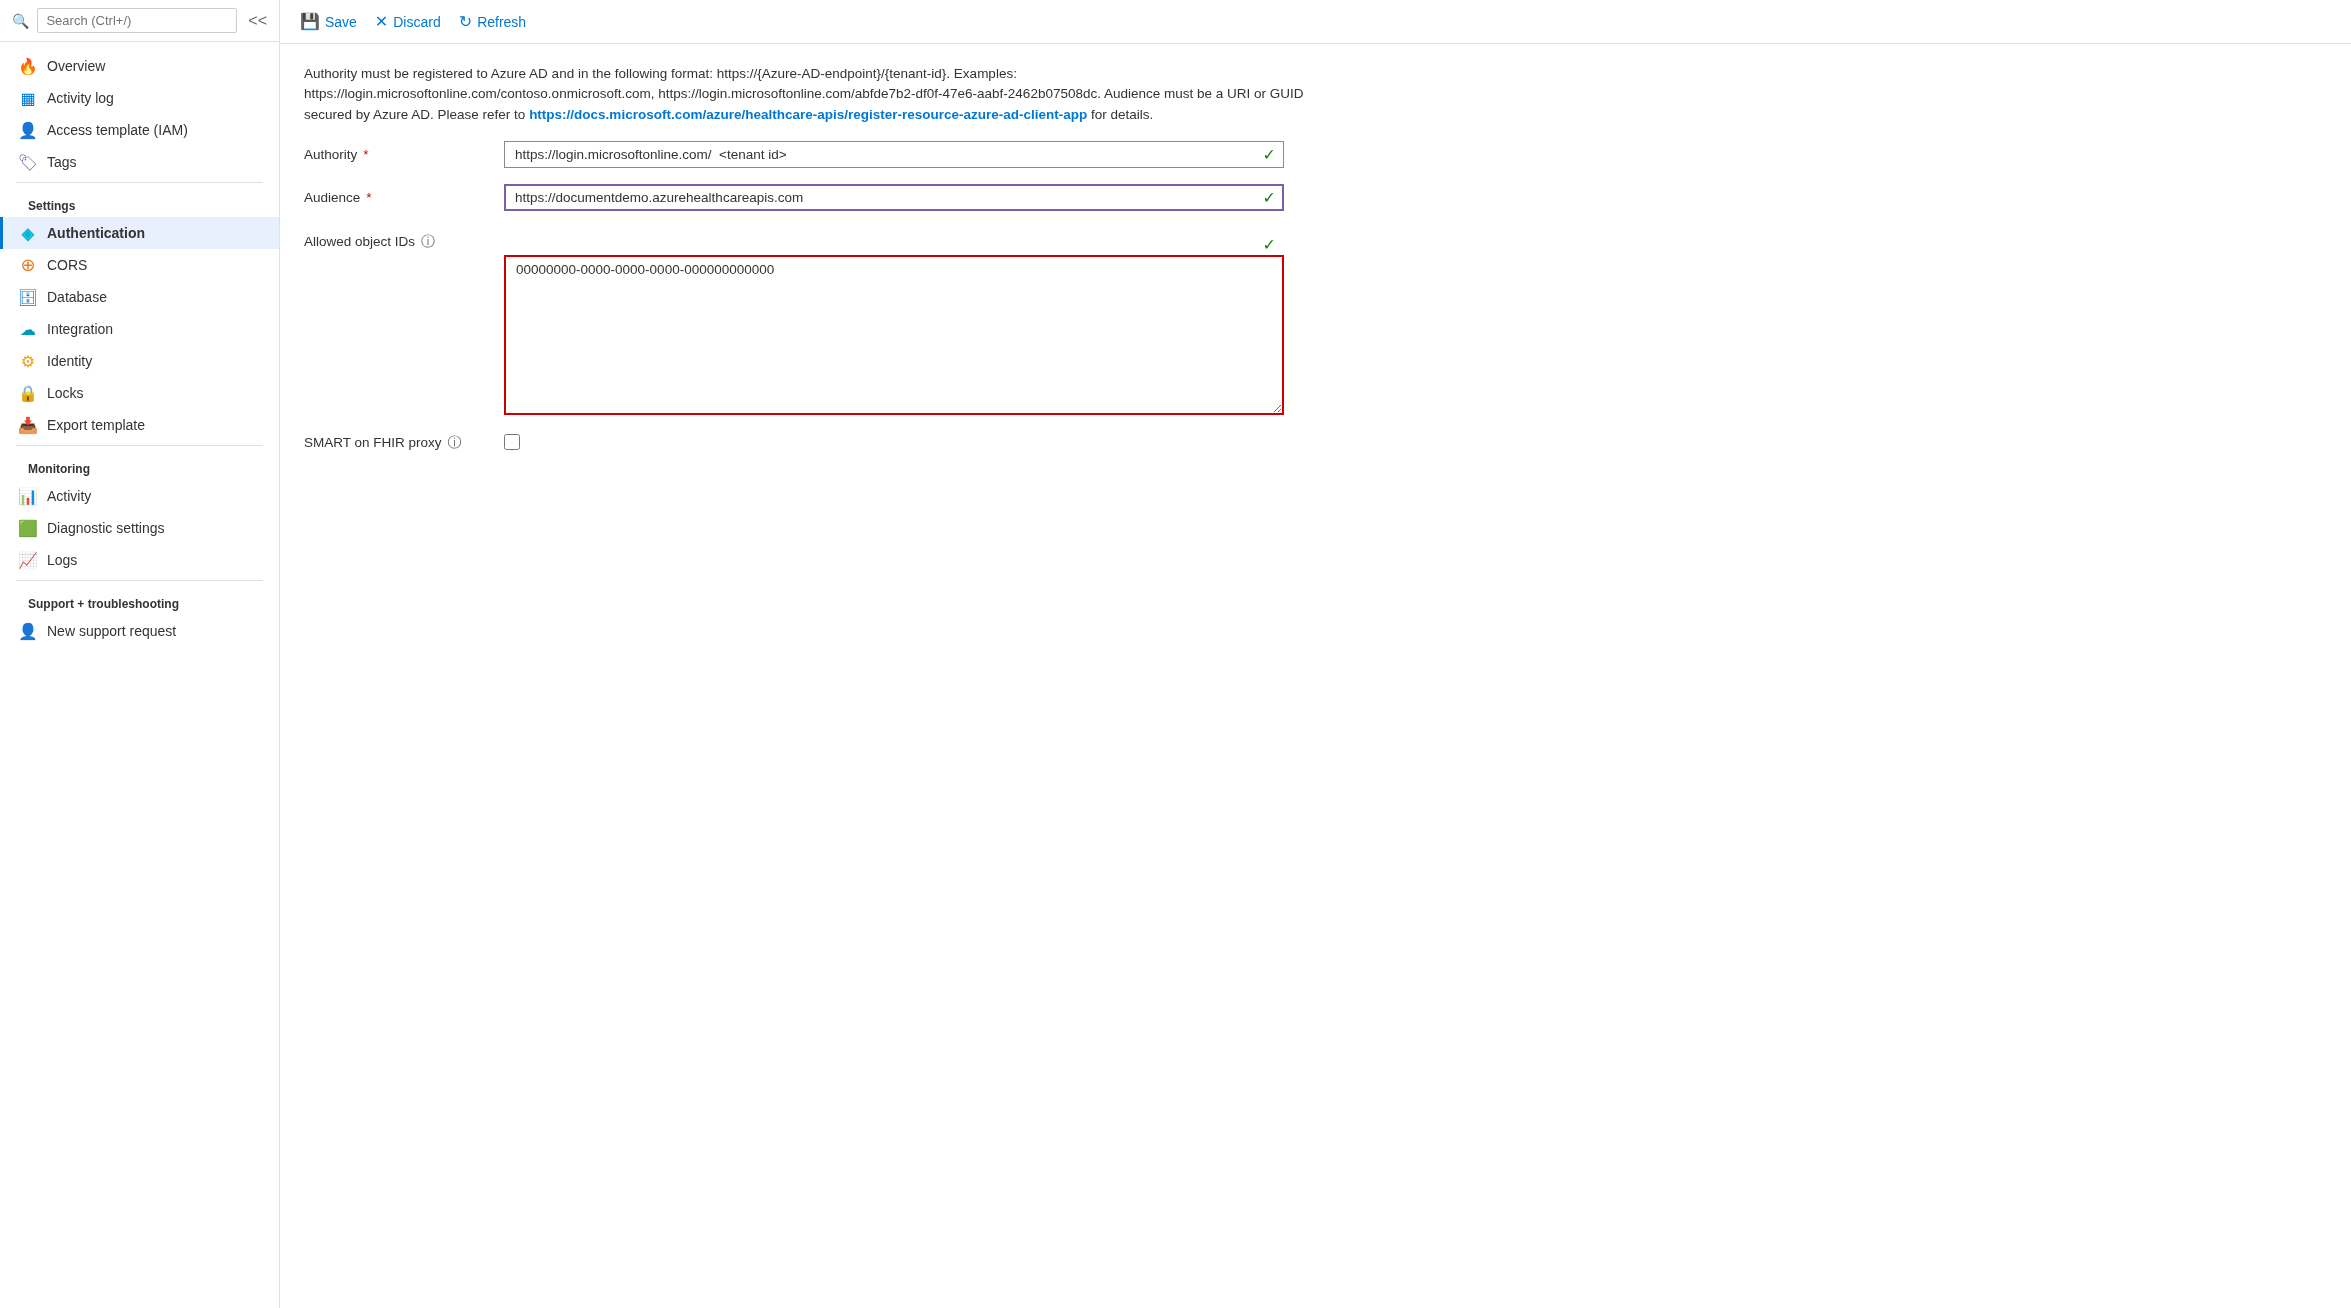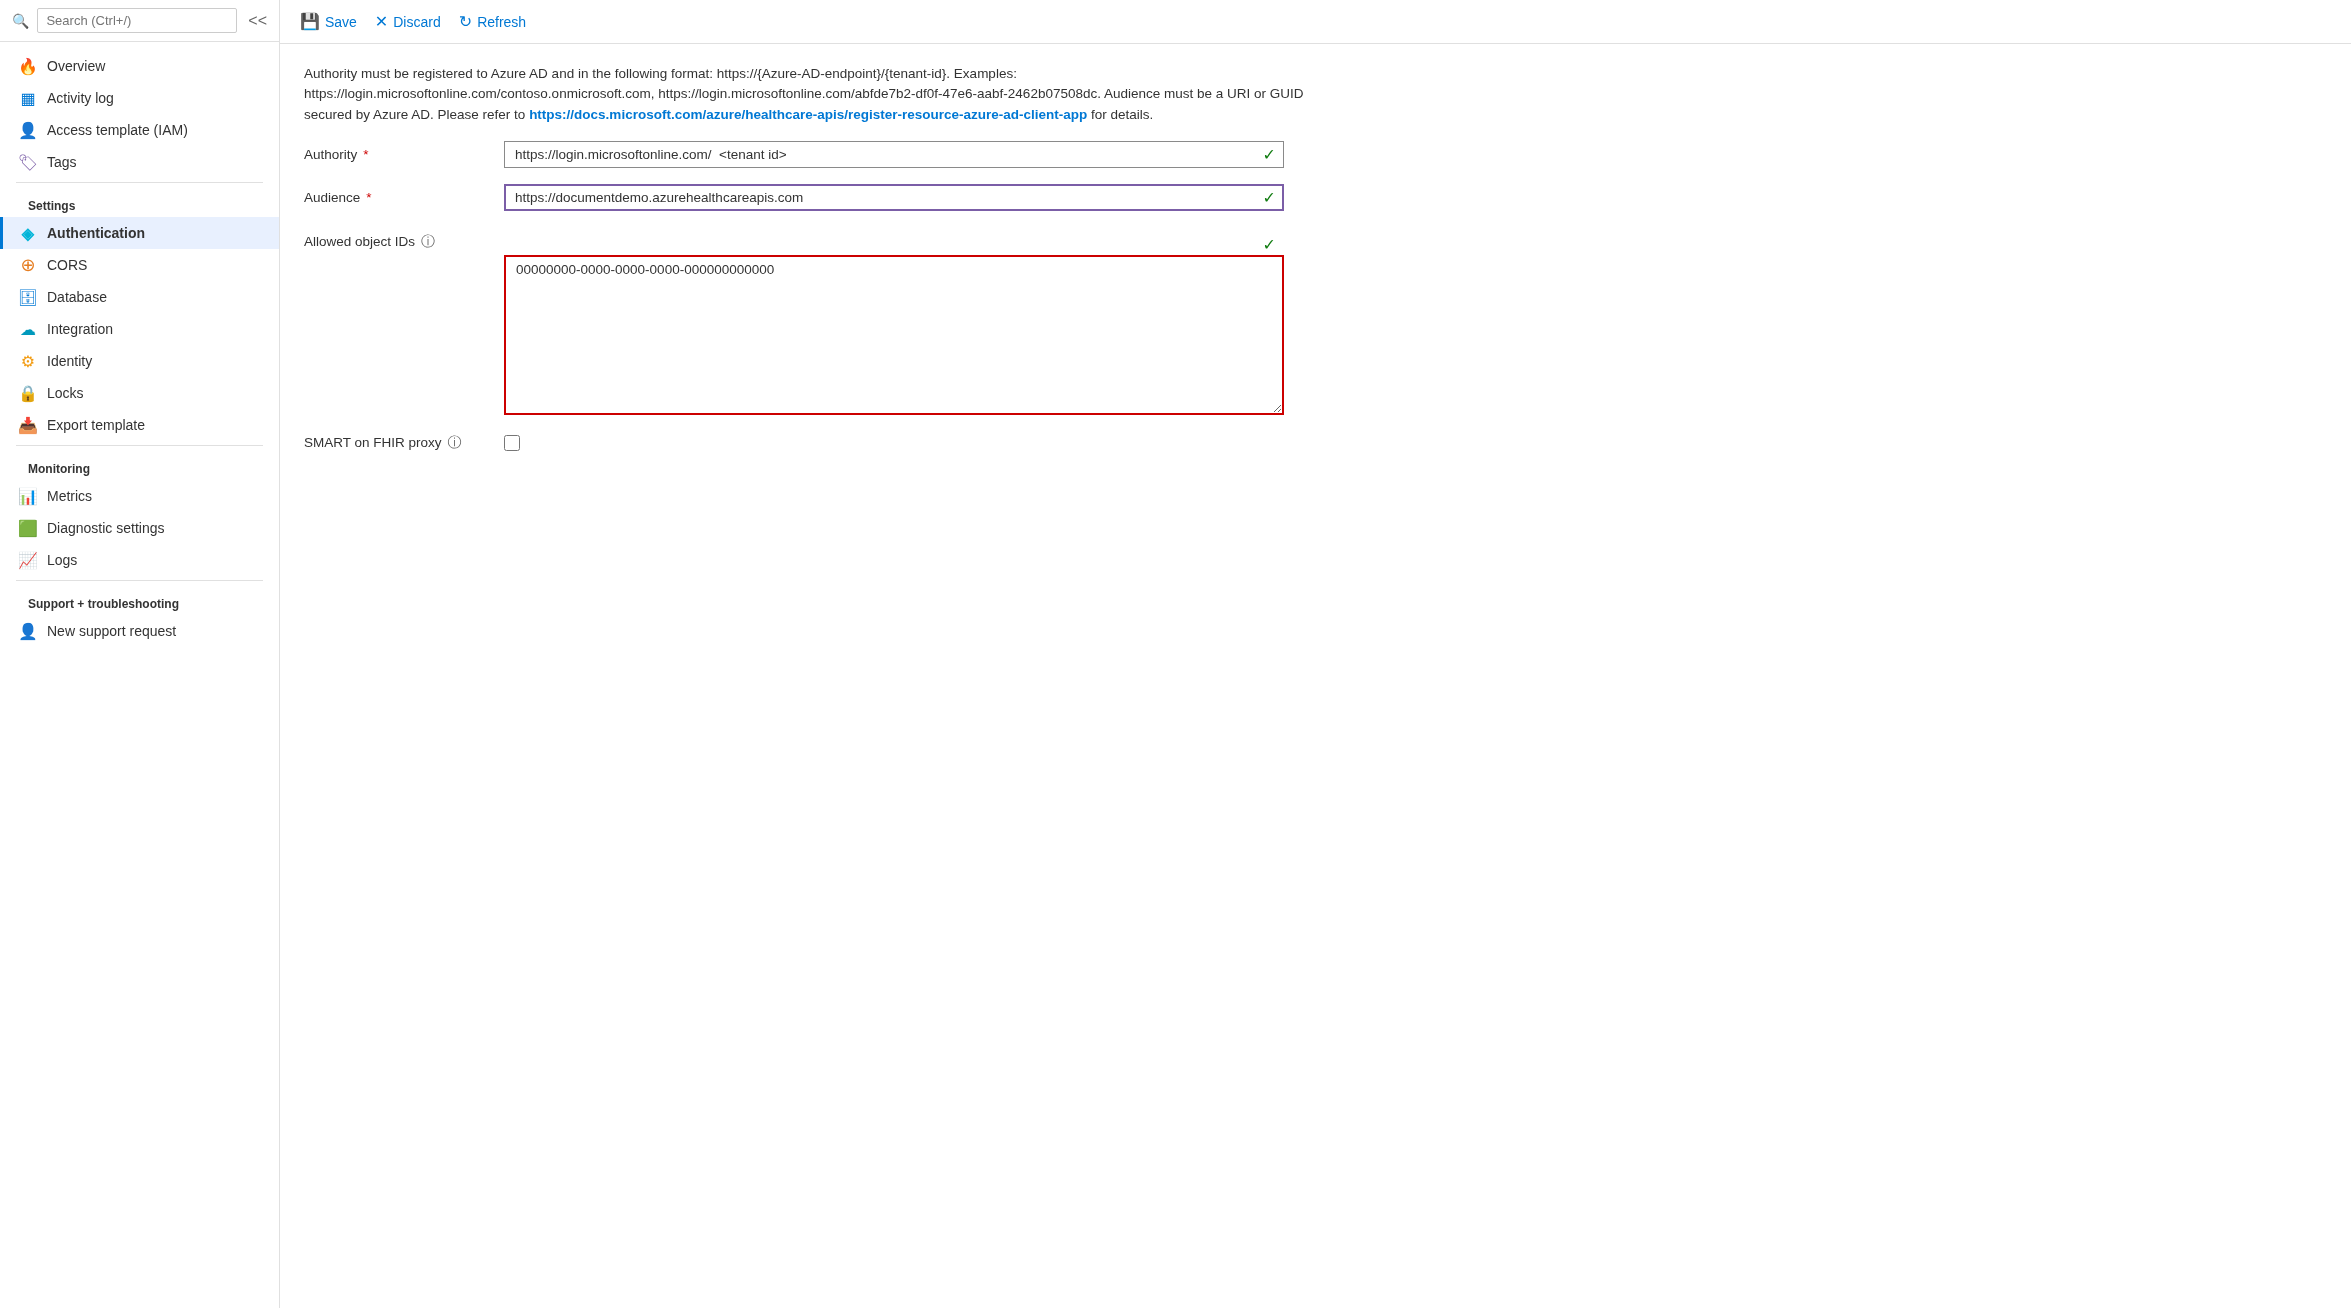--- a/index.html
+++ b/index.html
@@ -194,21 +194,21 @@
       color: #107c10;
       font-size: 16px;
     }
     .info-icon {
       color: #666;
       font-size: 14px;
       cursor: pointer;
     }
     .smart-proxy-row {
       display: flex;
-      align-items: center;
+      align-items: flex-start;
       margin-top: 12px;
     }
     .smart-proxy-label {
       min-width: 200px;
       font-size: 13.5px;
       color: #333;
       display: flex;
       align-items: center;
       gap: 6px;
     }
@@ -296,21 +296,21 @@
     <div class="sidebar-nav-item">
       <span class="nav-icon icon-export" style="color:#0078d4;">📥</span>
       <span>Export template</span>
     </div>
 
     <hr class="sidebar-divider">
     <div class="sidebar-section-label">Monitoring</div>
 
     <div class="sidebar-nav-item">
       <span class="nav-icon icon-metrics" style="color:#e74c3c;">📊</span>
-      <span>Metrics</span>
+      <span>Activity</span>
     </div>
     <div class="sidebar-nav-item">
       <span class="nav-icon icon-diagnostic" style="color:#27ae60;">🟩</span>
       <span>Diagnostic settings</span>
     </div>
     <div class="sidebar-nav-item">
       <span class="nav-icon icon-logs" style="color:#0078d4;">📈</span>
       <span>Logs</span>
     </div>
 

